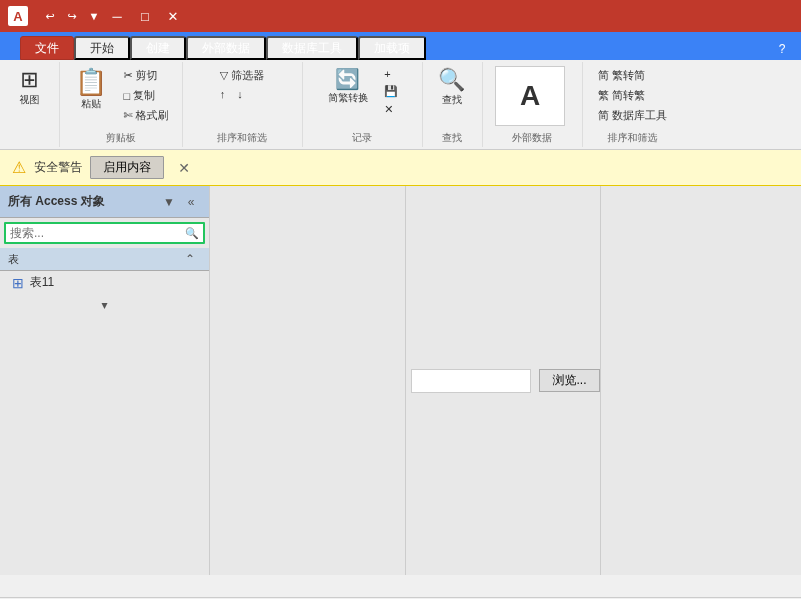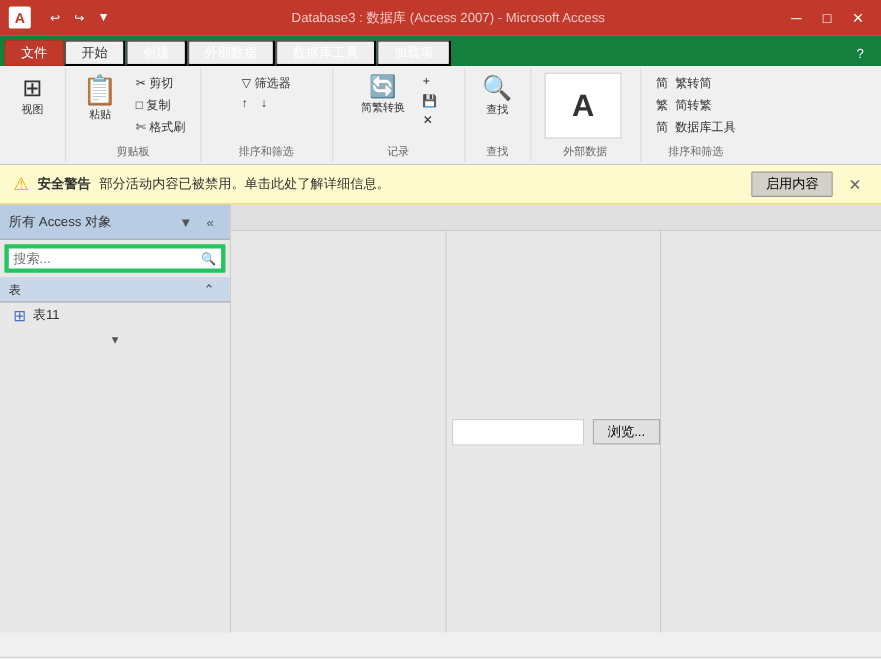--- a/index.html
+++ b/index.html
@@ -38,25 +38,25 @@
       color: white;
       cursor: pointer;
       font-size: 13px;
       display: flex; align-items: center; justify-content: center;
     }
     .quick-access { display: flex; align-items: center; gap: 2px; margin-left: 8px; }
     .qa-btn { width: 20px; height: 20px; background: transparent; border: none; color: white; cursor: pointer; font-size: 11px; display: flex; align-items: center; justify-content: center; }
 
     
     .ribbon-tabs {
-      background: #15803d;
+      background: #3b82f6;
       height: 28px;
       display: flex;
       align-items: flex-end;
-      padding-left: 4px;
+      padding-left: 20px;
     }
     .ribbon-tab {
       padding: 4px 14px 4px;
       font-size: 12px;
       cursor: pointer;
       color: white;
       border-radius: 3px 3px 0 0;
       height: 24px;
       display: flex; align-items: center;
     }
@@ -179,28 +179,28 @@
     }
     .nav-header {
       background: #b8cce4;
       height: 32px;
       display: flex;
       align-items: center;
       padding: 0 8px;
       border-bottom: 1px solid #aaa;
       justify-content: space-between;
     }
-    .nav-title { font-size: 12px; color: #333; font-weight: normal; }
+    .nav-title { font-size: 12px; color: #333; font-weight: bold; }
     .nav-header-btns { display: flex; gap: 2px; }
     .nav-collapse-btn { background: transparent; border: none; cursor: pointer; font-size: 12px; color: #555; width: 20px; height: 20px; display: flex; align-items: center; justify-content: center; }
     .nav-search {
       display: flex;
       align-items: center;
       margin: 4px;
-      border: 4px solid #22c55e;
+      border: 2px solid #22c55e;
       background: white;
       border-radius: 1px;
     }
     .nav-search input {
       flex: 1;
       border: none;
       outline: none;
       padding: 2px 4px;
       font-size: 12px;
       background: transparent;
@@ -226,21 +226,21 @@
       cursor: pointer;
     }
     .nav-item-icon { font-size: 14px; color: #4472C4; }
     .nav-expand-btn { background: transparent; border: none; cursor: pointer; padding: 2px 6px; font-size: 12px; color: #555; }
 
     
     .content-area {
       flex: 1;
       background: #f8f8f8;
       display: flex;
-      flex-direction: column;
+      flex-direction: row;
     }
     .content-tabs {
       background: #e0e0e0;
       height: 24px;
       border-bottom: 1px solid #ccc;
     }
     .content-main {
       flex: 1;
       display: flex;
       align-items: center;
@@ -275,21 +275,20 @@
 
 <div class="title-bar">
   <div class="title-bar-left">
     <div class="access-logo">A</div>
     <div class="quick-access">
       <button class="qa-btn">↩</button>
       <button class="qa-btn">↪</button>
       <button class="qa-btn">▼</button>
     </div>
   </div>
-  <div class="title-bar-center">Database3 : 数据库 (Access 2007)  -  Microsoft Access</div>
   <div class="title-bar-controls">
     <button class="title-btn">─</button>
     <button class="title-btn">□</button>
     <button class="title-btn close">✕</button>
   </div>
 </div>
 
 <div class="ribbon-tabs">
   <button class="ribbon-tab file-tab">文件</button>
   <button class="ribbon-tab active">开始</button>
@@ -386,36 +385,35 @@
 
   <div class="ribbon-group" style="min-width:100px;">
     <div class="ribbon-group-content">
       <div class="text-format-box">
         <span>A</span>
       </div>
     </div>
     <div class="ribbon-group-label">外部数据</div>
   </div>
 
-  <div class="ribbon-group" style="min-width:100px; border-right:none;font-family:Liberation Mono, monospace;">
+  <div class="ribbon-group" style="min-width:100px; border-right:none;">
     <div class="ribbon-group-content">
       <div class="ribbon-col">
         <div class="ribbon-btn-small">简 繁转简</div>
         <div class="ribbon-btn-small">繁 简转繁</div>
         <div class="ribbon-btn-small">简 数据库工具</div>
       </div>
     </div>
     <div class="ribbon-group-label">排序和筛选</div>
   </div>
 </div>
 
 <div class="security-bar">
   <span class="security-icon">⚠</span>
-  <span style="font-weight:bold;">安全警告</span>
-  <span class="security-text">部分活动内容已被禁用。单击此处了解详细信息。</span>
+  <span style="font-weight:normal;">安全警告</span>
   <button class="security-btn">启用内容</button>
   <button class="security-close">✕</button>
 </div>
 
 <div class="main-area">
 
   <div class="nav-panel">
     <div class="nav-header">
       <span class="nav-title">所有 Access 对象</span>
       <div class="nav-header-btns">

